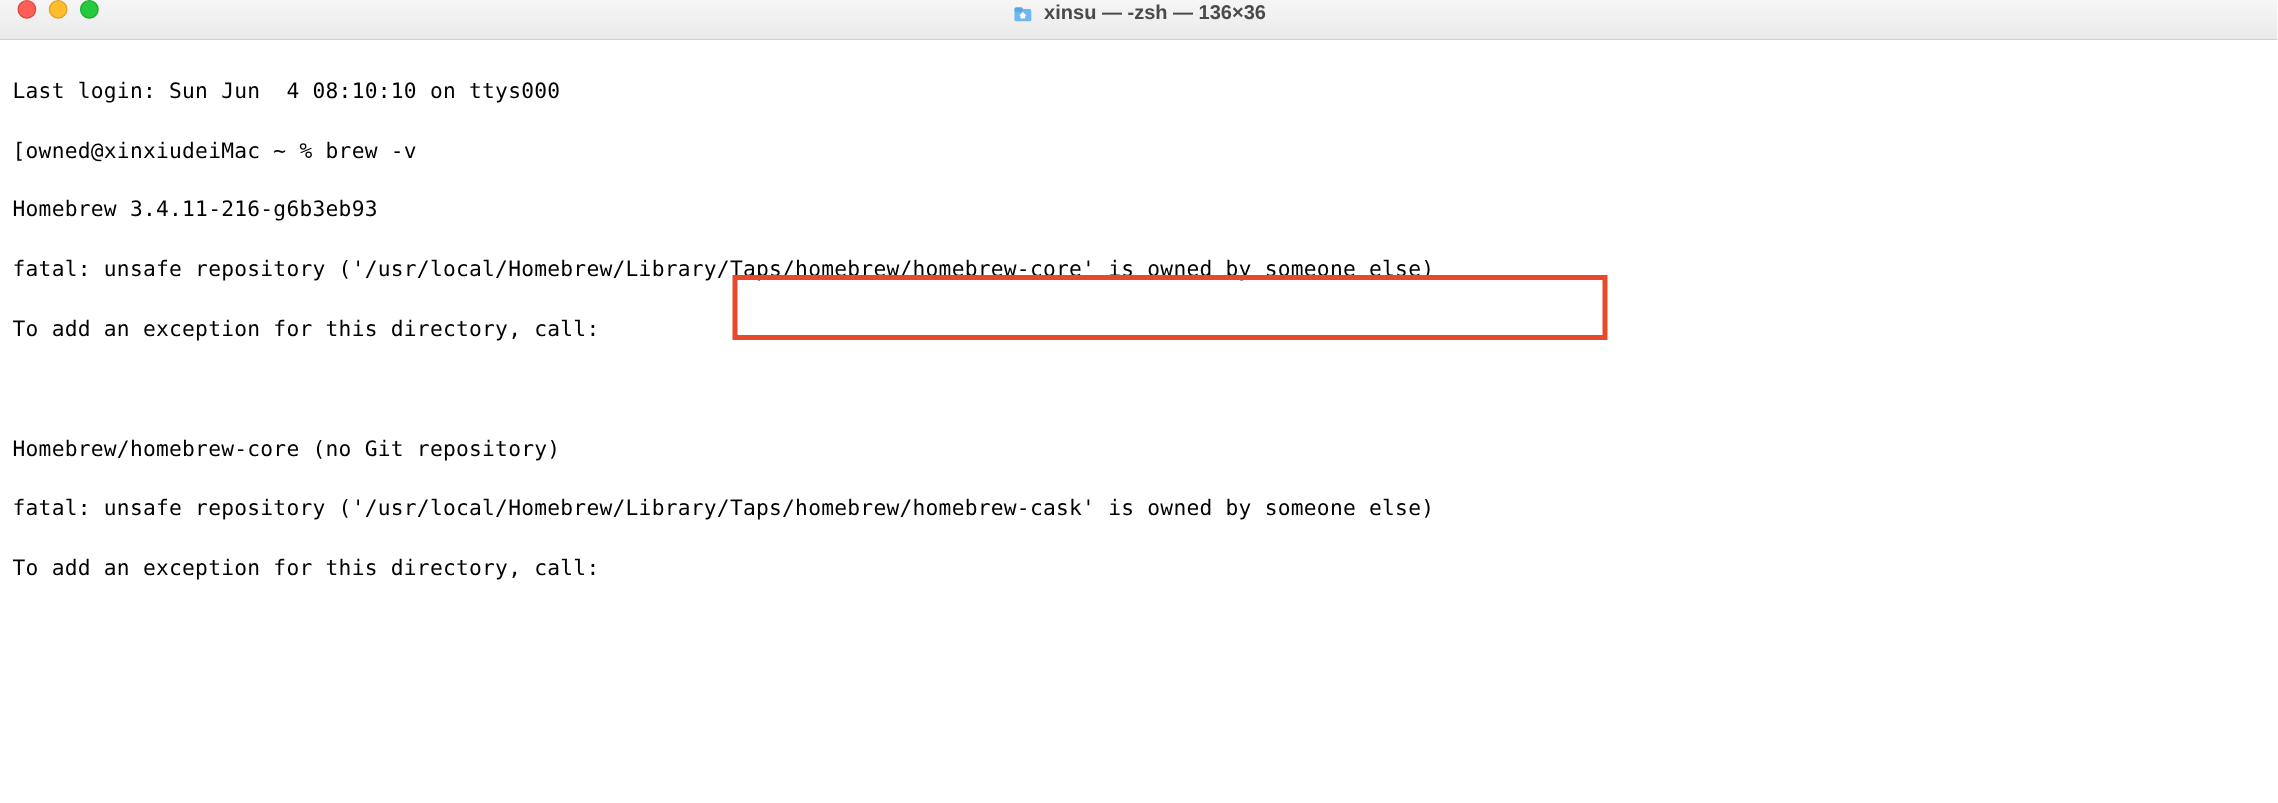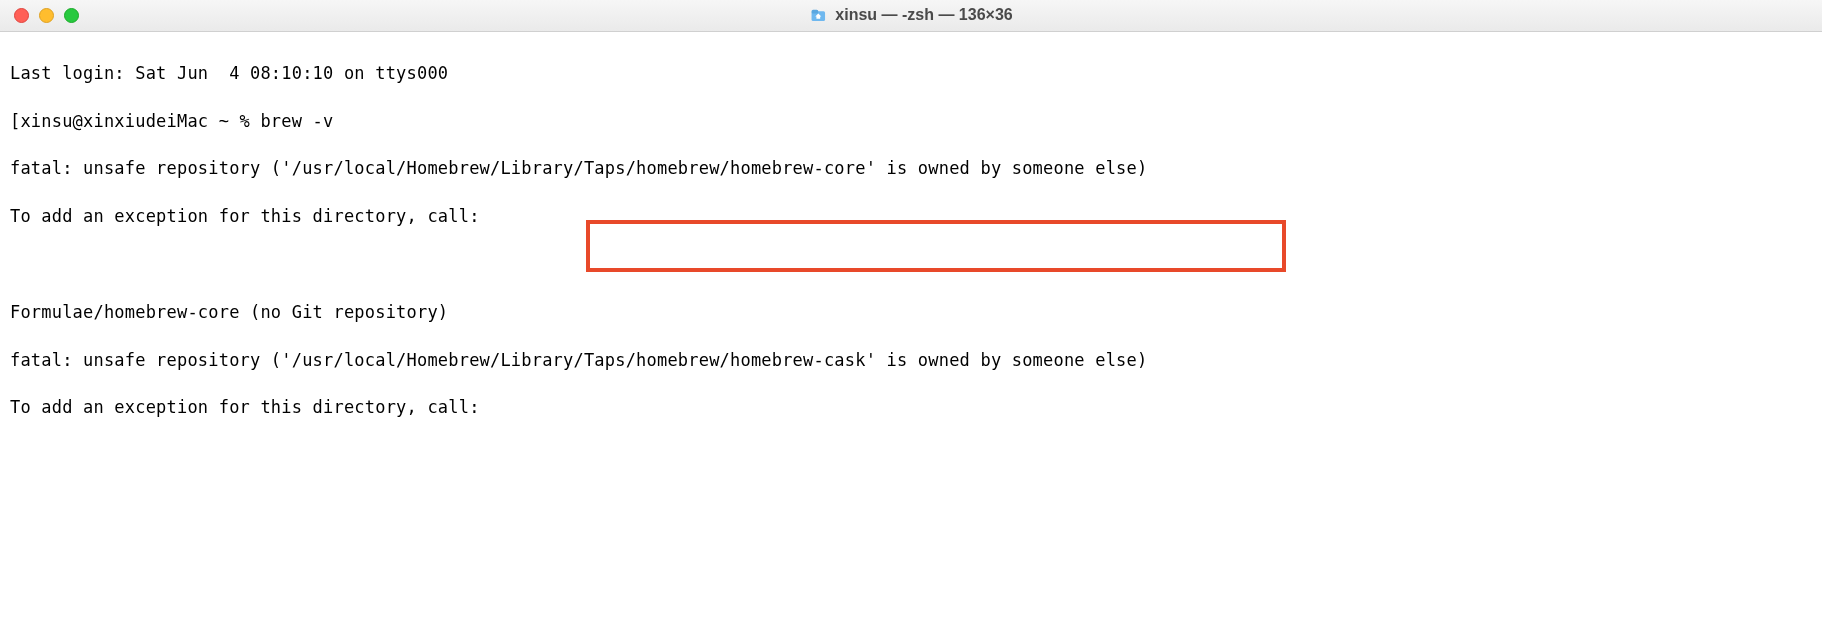--- a/index.html
+++ b/index.html
@@ -11,21 +11,20 @@
     color: #000000;
     width: 1822px;
     height: 642px;
     overflow: hidden;
   }
   .titlebar {
     height: 32px;
     background: linear-gradient(#f6f6f6, #eaeaea);
     border-bottom: 1px solid #d0d0d0;
     display: flex;
-    align-items: center;
     position: relative;
   }
   .traffic-lights {
     display: flex;
     gap: 10px;
     padding-left: 14px;
   }
   .tl { width: 15px; height: 15px; border-radius: 50%; }
   .tl.red { background: #ff5f56; border: 1px solid #e0443e; }
   .tl.yellow { background: #ffbd2e; border: 1px solid #dea123; }
@@ -75,26 +74,27 @@
         <rect x="3" y="7" width="18" height="13" rx="2" fill="#6fb8ef"></rect>
         <rect x="3" y="5" width="9" height="5" rx="2" fill="#5aa7e0"></rect>
         <path d="M12 10 L8 14 h1.5 v3 h5 v-3 H16 z" fill="#ffffff"></path>
       </svg>
     </span>
     <span>xinsu — -zsh — 136×36</span>
   </div>
 </div>
 
 <div class="terminal">
-<div class="line">Last login: Sat Jun  4 08:10:10 on ttys000</div>
-<div class="line">[xinsu@xinxiudeiMac ~ % brew -v</div>
+<div class="line">Last login: Sun Jun  4 08:10:10 on ttys000</div>
+<div class="line">[owned@xinxiudeiMac ~ % brew -v</div>
+<div class="line">Homebrew 3.4.11-216-g6b3eb93</div>
 <div class="line">fatal: unsafe repository ('/usr/local/Homebrew/Library/Taps/homebrew/homebrew-core' is owned by someone else)</div>
 <div class="line">To add an exception for this directory, call:</div>
 <div class="line"></div>
-<div class="line">Formulae/homebrew-core (no Git repository)</div>
+<div class="line">Homebrew/homebrew-core (no Git repository)</div>
 <div class="line">fatal: unsafe repository ('/usr/local/Homebrew/Library/Taps/homebrew/homebrew-cask' is owned by someone else)</div>
 <div class="line">To add an exception for this directory, call:</div>
 <div class="line"></div>
 
 
 
 
 
 
 

